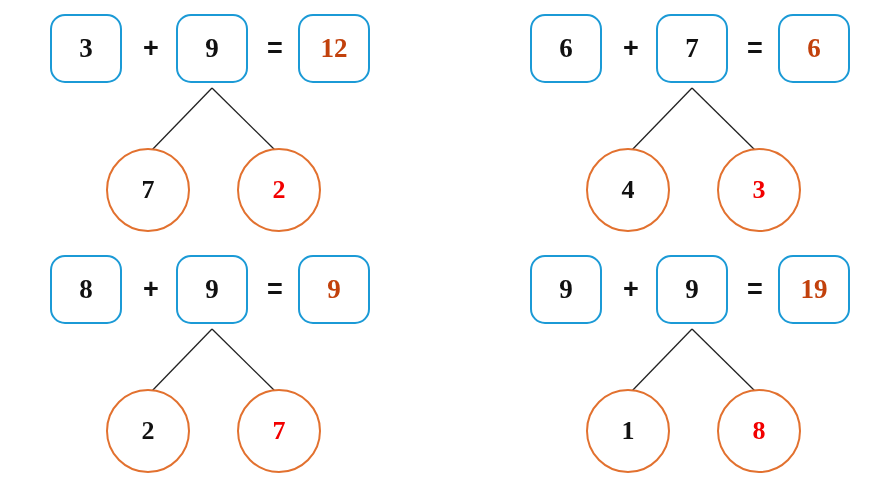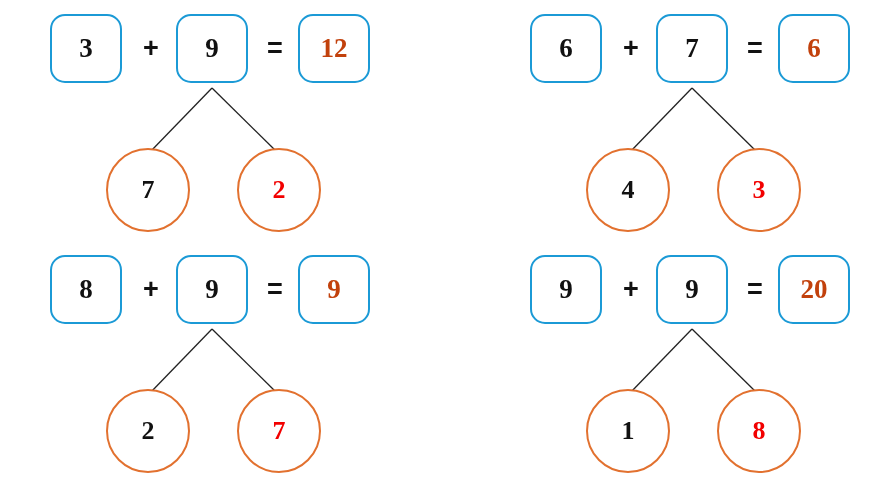--- a/index.html
+++ b/index.html
@@ -205,21 +205,21 @@
     <div class="equation">
       <div class="num-box addend-a">
           <span class="val">9</span>
         </div>
       <div class="op plus">+</div>
       <div class="num-box addend-b">
           <span class="val">9</span>
         </div>
       <div class="op equal">=</div>
       <div class="num-box sum">
-          <span class="val">20</span>
+          <span class="val">19</span>
         </div>
     </div>
     <div class="part-circle left">
         <span class="val">1</span>
       </div>
     <div class="part-circle right red">
         <span class="val">8</span>
       </div>
   </div>
 

